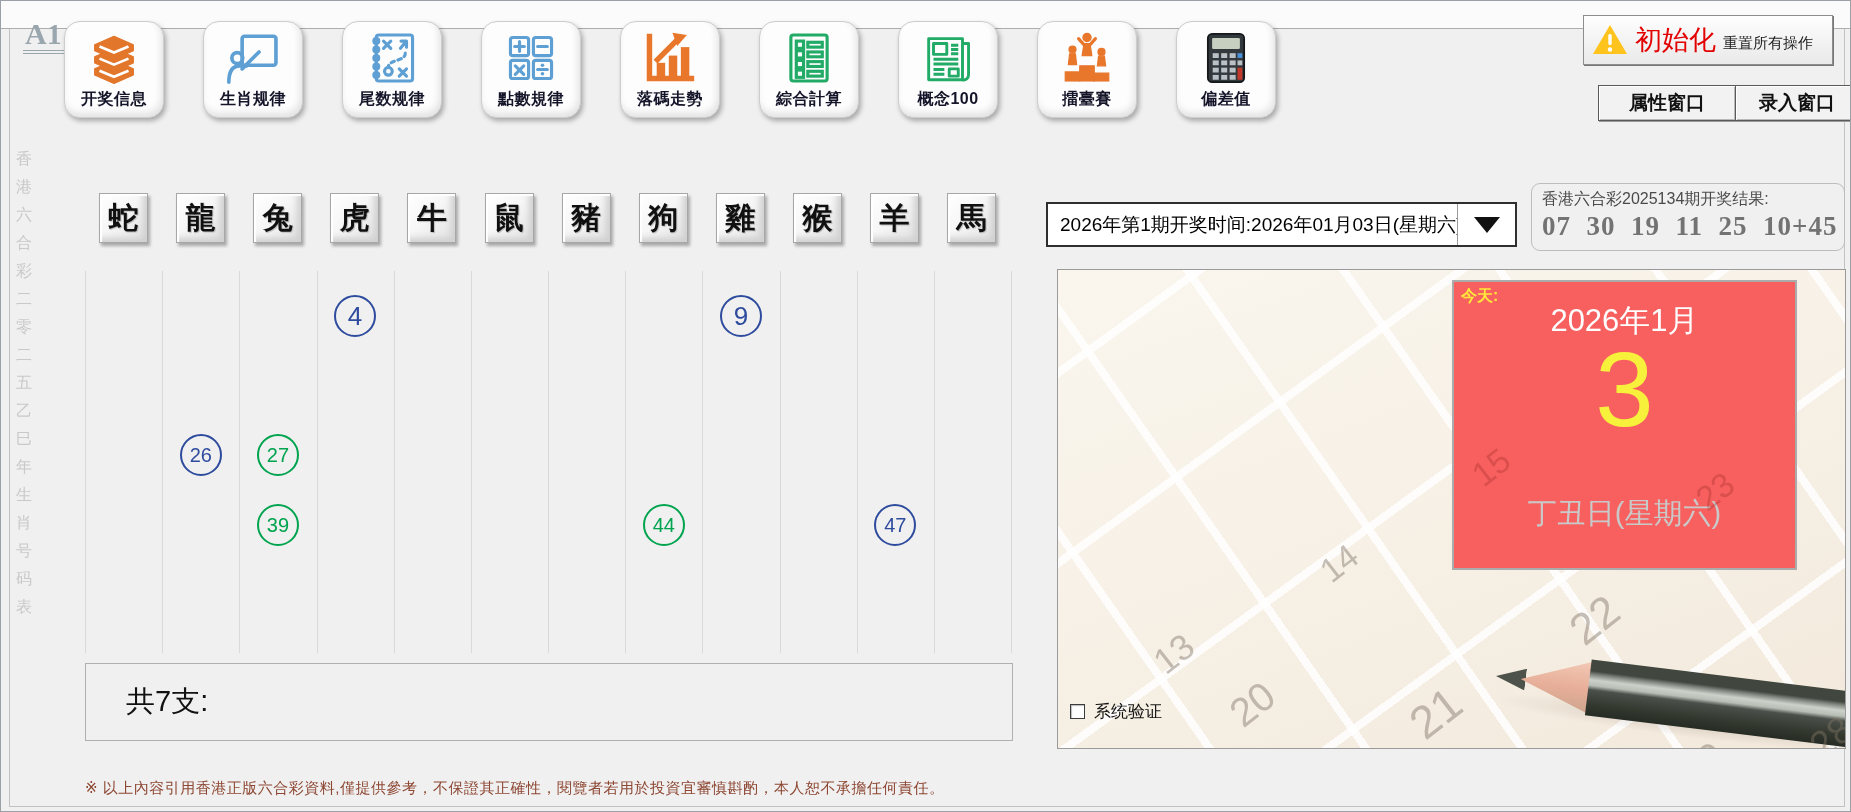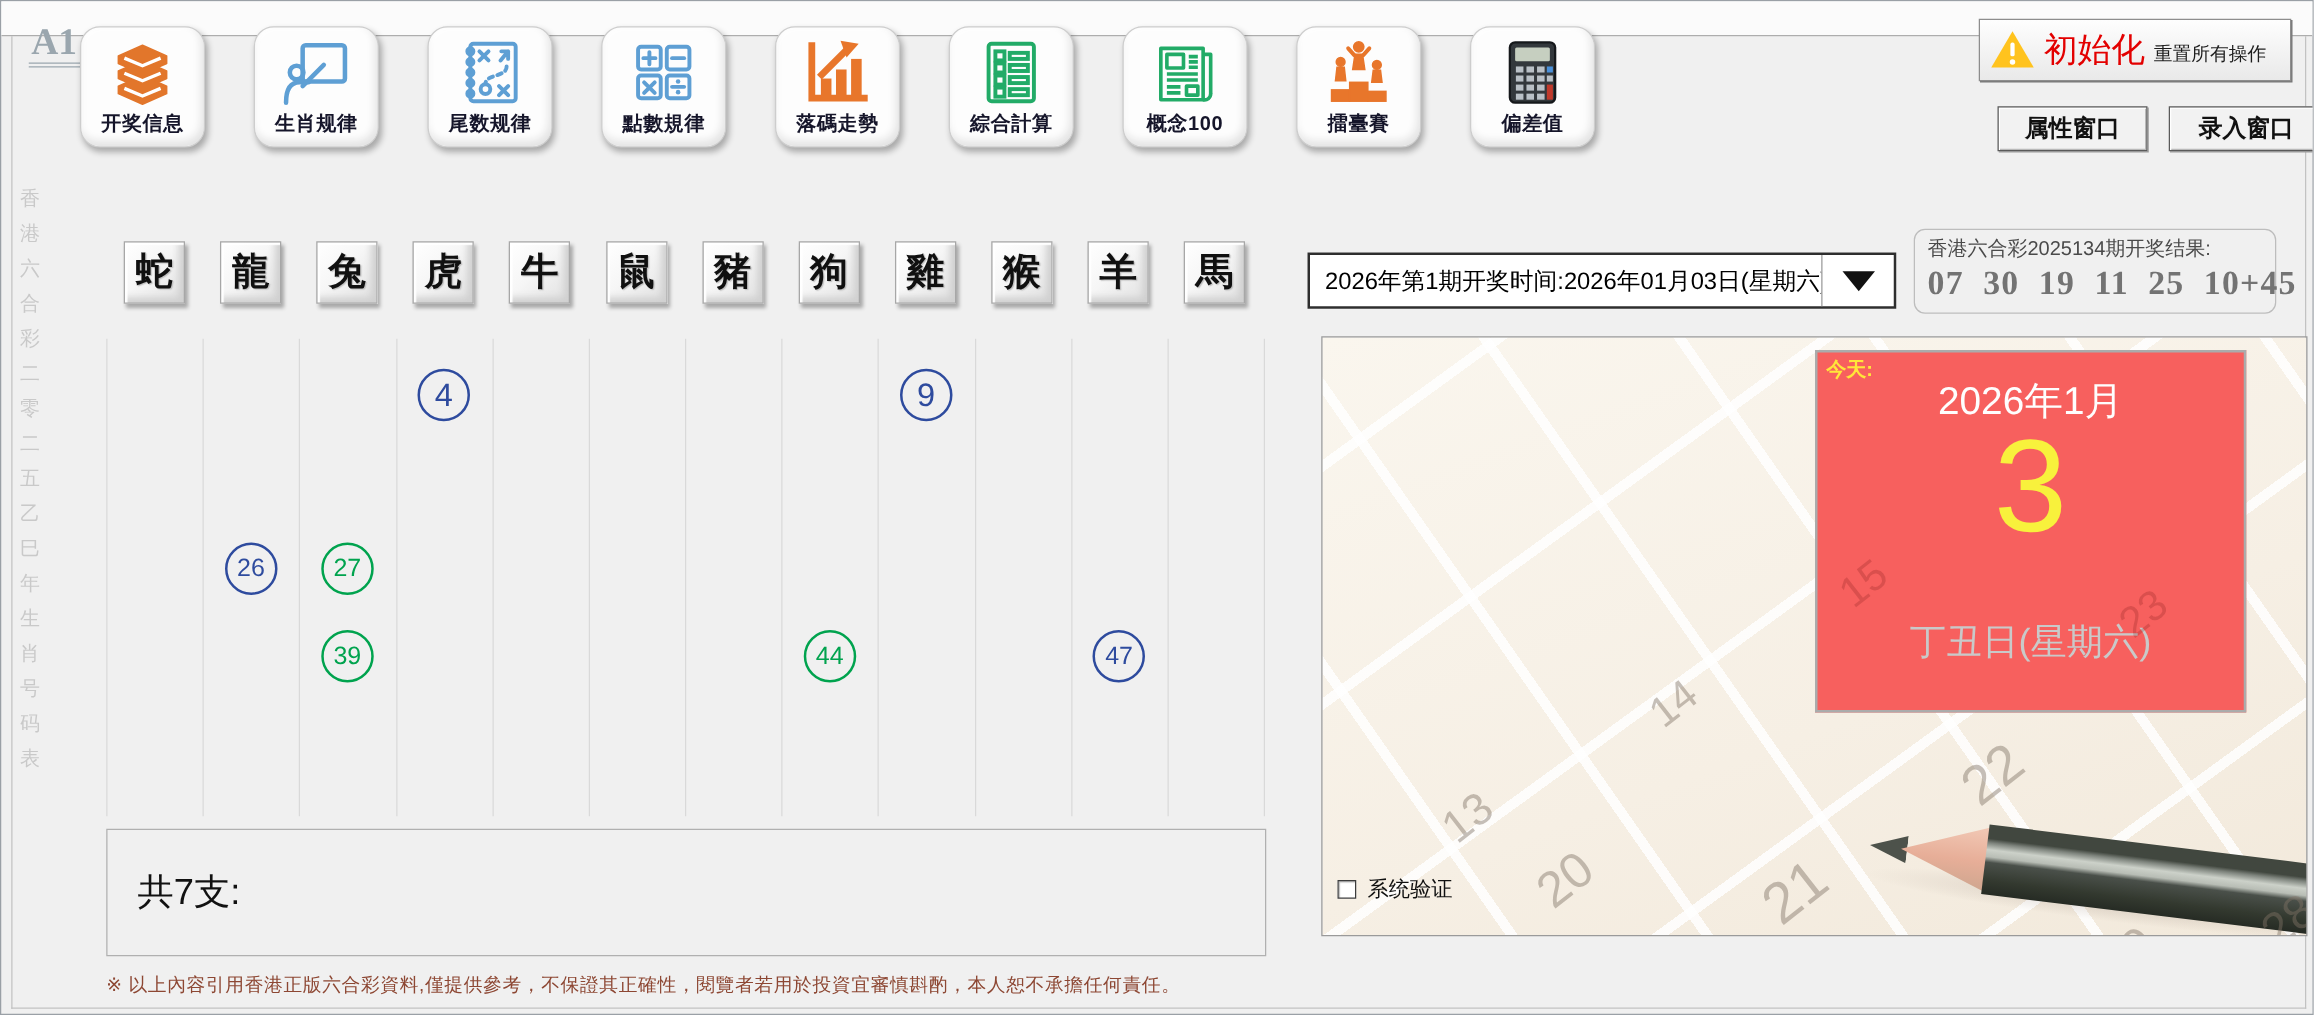--- a/index.html
+++ b/index.html
@@ -28,21 +28,21 @@
              background:linear-gradient(180deg,#fefefe,#e9e9e9); border:1px solid #8d8d8d;
              box-shadow:1px 1px 0 #777; display:flex; align-items:center; gap:7px;
              padding:0 8px; cursor:pointer; z-index:4; }
   .init-btn .warn{ width:36px; height:32px; flex:0 0 auto; }
   .init-main{ color:#e30000; font-size:27px; font-weight:normal; }
   .init-sub{ color:#1c1c1c; font-size:15px; padding-top:6px; }
   .win-btn{ position:absolute; top:84px; height:36px; background:#f2f2f2; border:1px solid #5a5a5a;
             box-shadow: inset 1px 1px 0 #ffffff, inset -1px -1px 0 #b9b9b9, 1px 1px 0 #999;
             font-size:19px; color:#111; display:flex; align-items:center; justify-content:center;
             cursor:pointer; z-index:4; font-weight:bold;}
-  .props-btn{ left:1597px; width:120px; }
+  .props-btn{ left:1597px; width:138px; }
   .entry-btn{ left:1734px; width:124px; }
 
   
   .v-title{ position:absolute; left:12px; top:148px; width:22px; display:flex; flex-direction:column;
             gap:7px; color:#c9c9c9; font-size:16px; text-align:center; z-index:2; }
 
   
   .tab{ position:absolute; top:192px; width:49px; height:50px; line-height:48px; text-align:center;
         font-size:30px; font-weight:bold; color:#101010; cursor:pointer; z-index:3;
         background:linear-gradient(135deg,#ffffff 0%,#f6f6f6 45%,#e0e0e0 100%);
@@ -53,38 +53,38 @@
   
   .dropdown{ position:absolute; left:1045px; top:201px; width:471px; height:45px; background:#fff;
              border:2px solid #2e2e2e; display:flex; align-items:center; cursor:pointer; z-index:3; }
   .dropdown-text{ flex:1; font-size:19px; color:#000; padding-left:12px; white-space:nowrap; overflow:hidden; }
   .dropdown-arrow-box{ width:58px; height:100%; border-left:1px solid #9a9a9a; display:flex;
                        align-items:center; justify-content:center; }
   .dropdown-arrow{ width:0; height:0; border-left:13px solid transparent; border-right:13px solid transparent;
                    border-top:16px solid #111; }
 
   
-  .result-box{ position:absolute; left:1530px; top:182px; width:290px; height:68px;
+  .result-box{ position:absolute; left:1530px; top:182px; width:314px; height:68px;
                border:1px solid #bdbdbd; border-radius:9px; padding:5px 10px 0 10px; }
   .result-title{ font-size:16px; color:#4a4a4a; white-space:nowrap; }
   .result-numbers{ font-family:"Liberation Serif","DejaVu Serif",serif; font-weight:bold; font-size:27px;
                    color:#737373; white-space:pre; letter-spacing:1px; margin-top:1px; }
 
   
   .chart{ position:absolute; left:84px; top:270px; width:926px; height:382px; }
   .gridline{ position:absolute; top:0; bottom:0; width:1px; background:#d9d9d9; }
   .mark{ position:absolute; width:42px; height:42px; border-radius:50%; border:2.5px solid;
          display:flex; align-items:center; justify-content:center; font-size:20px; background:transparent; }
   .mark.one{ font-size:26px; }
   .mark.blue{ color:#2e4b9e; border-color:#2e4b9e; }
   .mark.green{ color:#00a34e; border-color:#00a34e; }
 
   
-  .summary-box{ position:absolute; left:84px; top:662px; width:928px; height:102px;
-                border:1px solid #b0b0b0; display:flex; align-items:center; padding-left:24px; }
+  .summary-box{ position:absolute; left:84px; top:662px; width:928px; height:78px;
+                border:1px solid #b0b0b0; display:flex; align-items:center; padding-left:40px; }
   .sum-label{ font-size:29px; color:#111; white-space:pre; margin-right:8px; }
   .sum-circle{ display:inline-flex; width:34px; height:34px; border:2px solid #000; border-radius:50%;
                align-items:center; justify-content:center; font-size:18px; font-weight:bold;
                color:#000; margin-right:3px; }
   .disclaimer{ position:absolute; left:84px; top:778px; font-size:15px; color:#8d4733;
                letter-spacing:0.5px; white-space:nowrap; }
 
   
   .cal-panel{ position:absolute; left:1056px; top:268px; width:789px; height:480px;
               border:1px solid #9a9a9a; overflow:hidden;

